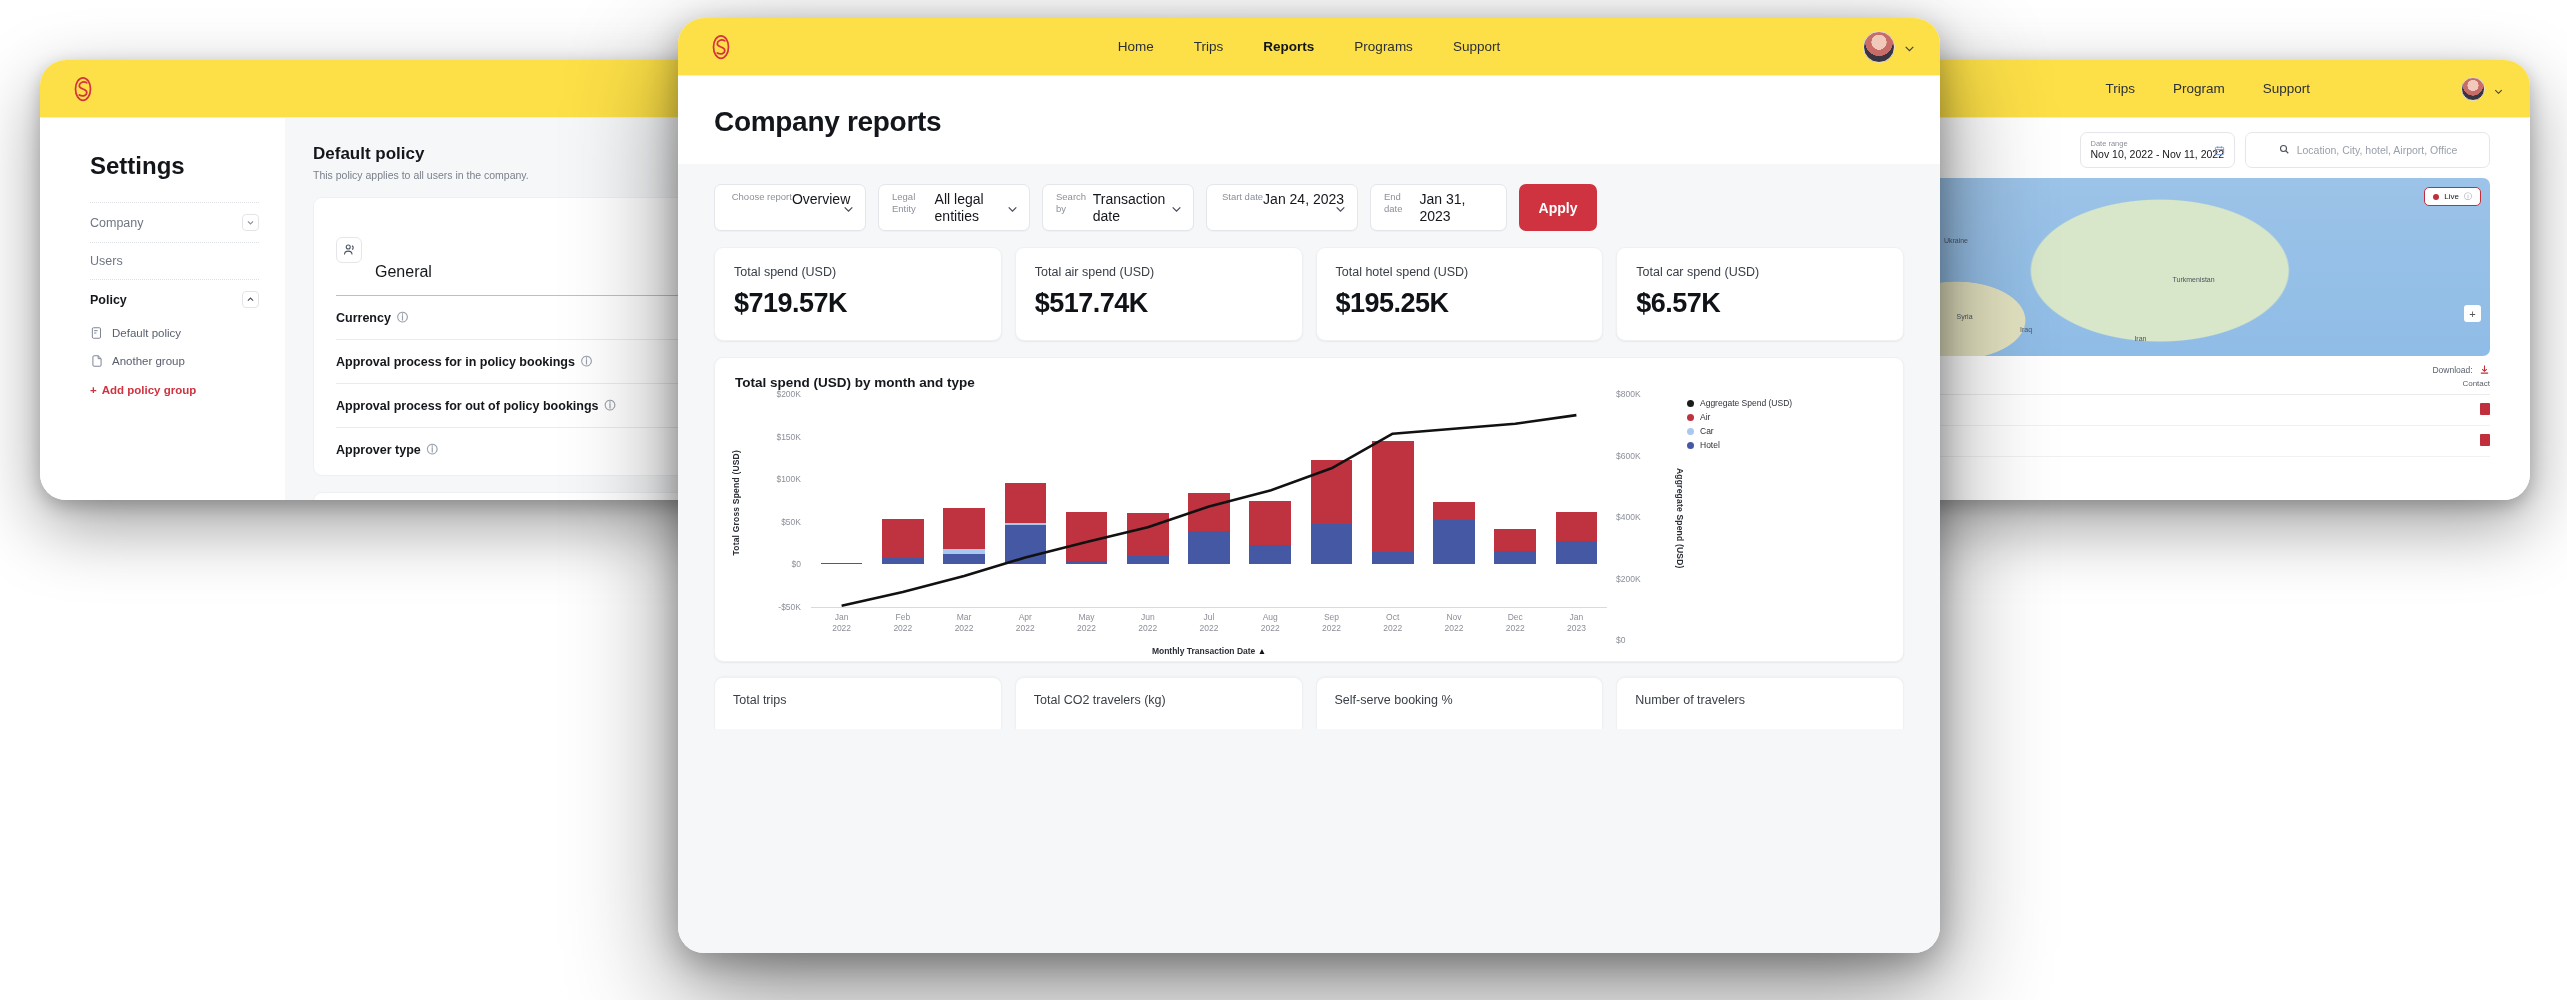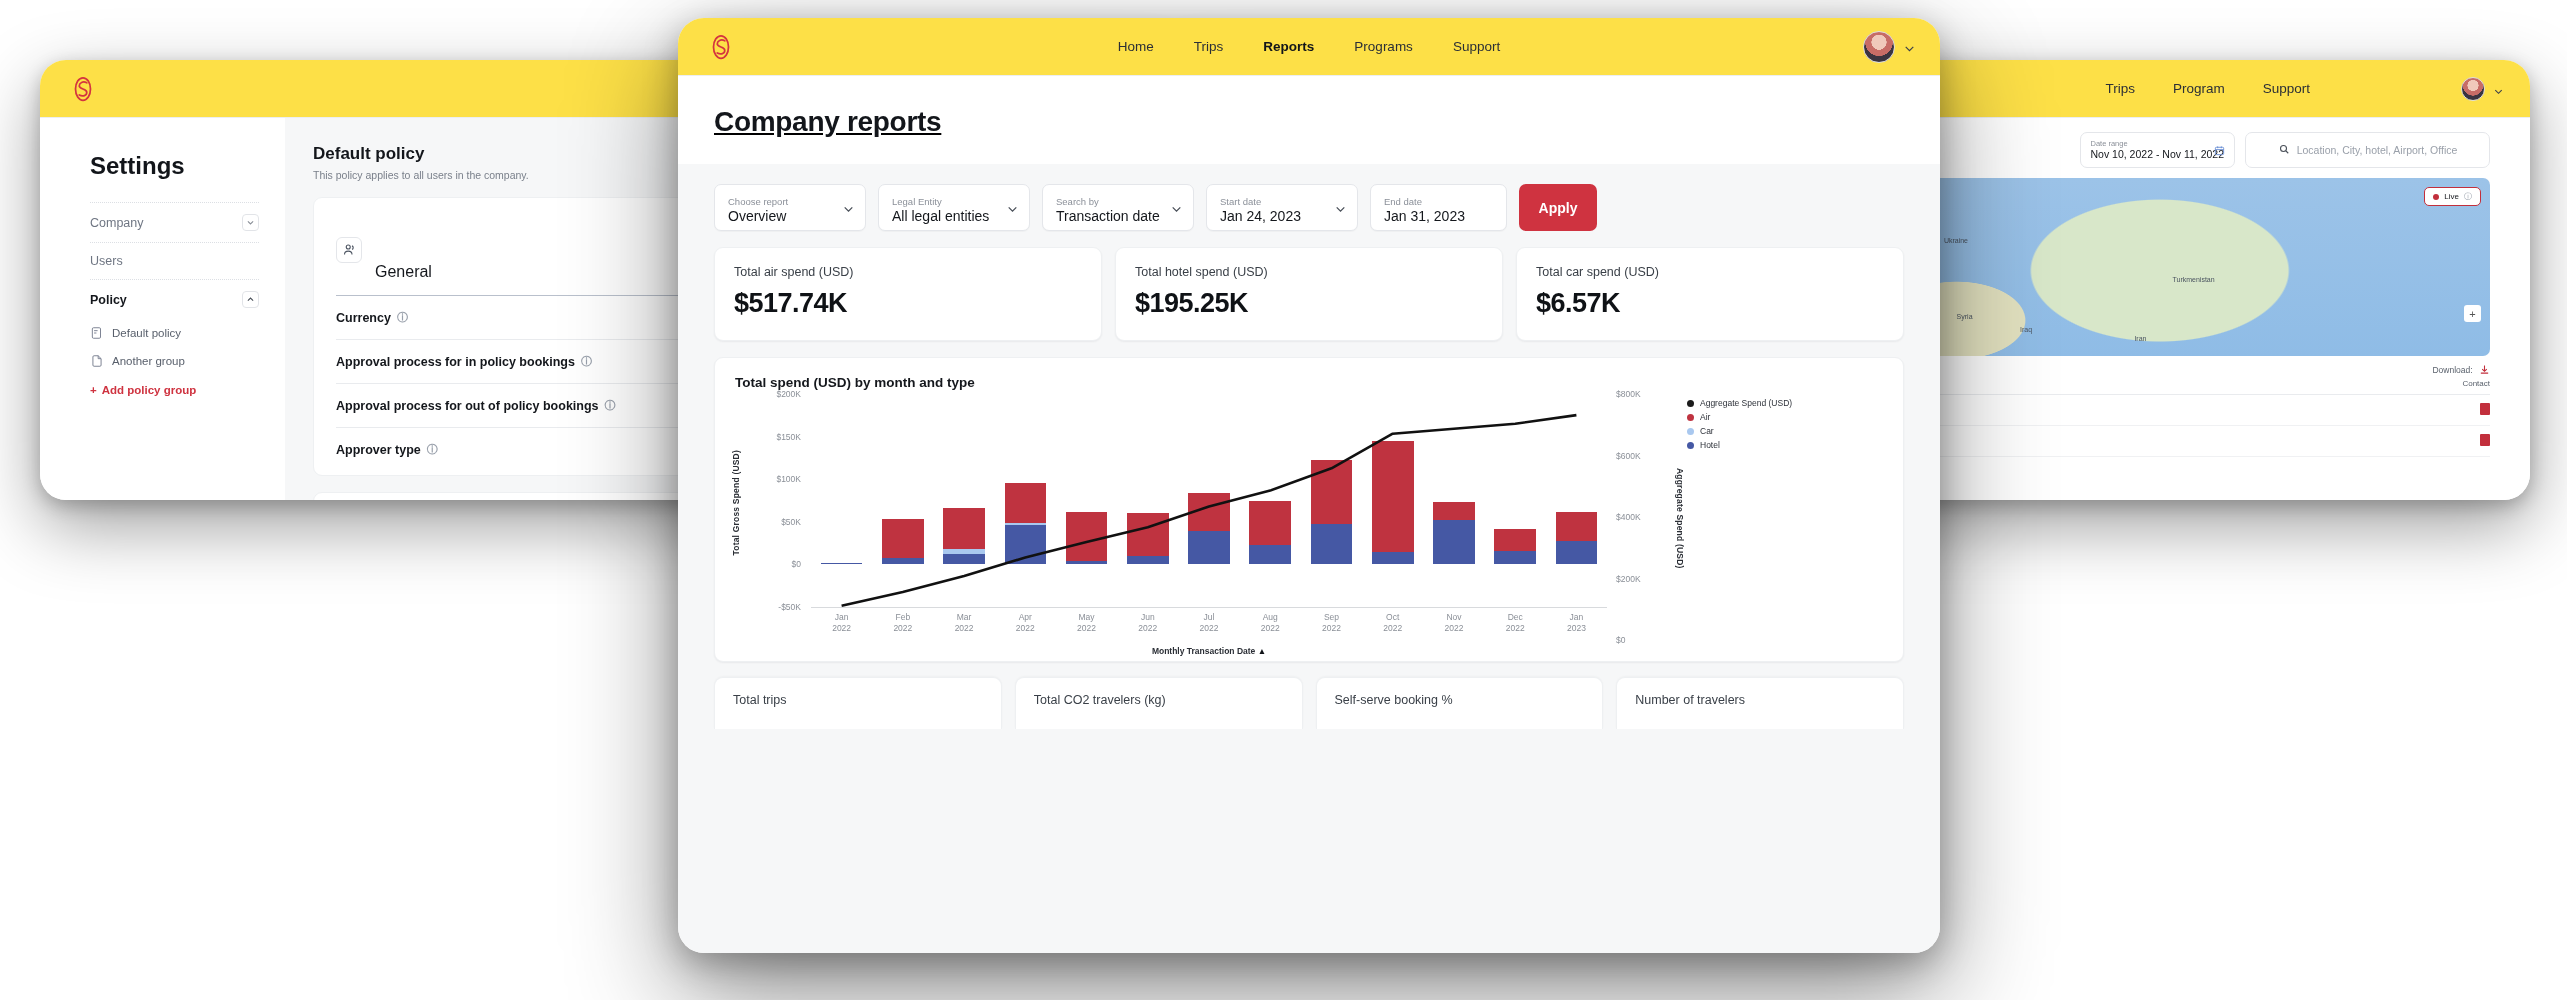--- a/index.html
+++ b/index.html
@@ -42,27 +42,27 @@
   .avatar {
     width:32px;height:32px;border-radius:50%;
     background:radial-gradient(circle at 50% 34%, #f0c9bb 0 30%, #c76c66 31% 55%, #3a3440 56% 100%);
     border:1px solid #ddd;
   }
   .chev { width:11px;height:11px; }
 
   
   #front { left:678px; top:18px; width:1262px; height:935px; }
   .rpt-body { background:#f6f7f8; height:877px; overflow:hidden; position:relative; }
-  .rpt-title-bar{ background:#fff; padding:30px 36px 26px;text-decoration:underline; }
+  .rpt-title-bar{ background:#fff; padding:30px 36px 26px; }
   .rpt-title{ font-size:28px; font-weight:700; color:#13161b; letter-spacing:-.3px; }
 
   .filters{ display:flex; align-items:flex-start; gap:12px; padding:20px 36px 16px; }
   .field{
     background:#fff; border:1px solid #e4e6ea; border-radius:7px;
-    height:47px; padding:6px 11px 0 13px; position:relative; display:flex; flex-direction:column;
+    height:47px; padding:6px 11px 0 13px; position:relative; display:flex; 
     justify-content:center; box-shadow:0 1px 1px rgba(16,24,40,.03);
   }
   .field .lbl{ font-size:9.5px; color:#8b9099; line-height:12px; }
   .field .val{ font-size:14px; color:#14171c; line-height:17px; }
   .field .dd{ position:absolute; right:10px; top:50%; transform:translateY(-50%); width:13px; height:13px; color:#4a5059; }
   .f-report{ width:152px; } .f-entity{ width:152px; }
   .f-searchby{ width:152px; } .f-start{ width:152px; } .f-end{ width:137px; }
   .apply-btn{
     height:47px; width:78px; border-radius:7px; background:#cf3340; color:#fff;
     font-size:14px; font-weight:700; border:none; display:flex; align-items:center; justify-content:center;
@@ -528,20 +528,24 @@
           </span>
         </div>
         <div class="field f-end">
           <span class="lbl">End date</span>
           <span class="val">Jan 31, 2023</span>
         </div>
         <button class="apply-btn">Apply</button>
       </div>
 
       <div class="kpis">
+        <div class="kpi">
+          <div class="k-lbl">Total spend (USD)</div>
+          <div class="k-val">$719.57K</div>
+        </div>
         <div class="kpi">
           <div class="k-lbl">Total air spend (USD)</div>
           <div class="k-val">$517.74K</div>
         </div>
         <div class="kpi">
           <div class="k-lbl">Total hotel spend (USD)</div>
           <div class="k-val">$195.25K</div>
         </div>
         <div class="kpi">
           <div class="k-lbl">Total car spend (USD)</div>

